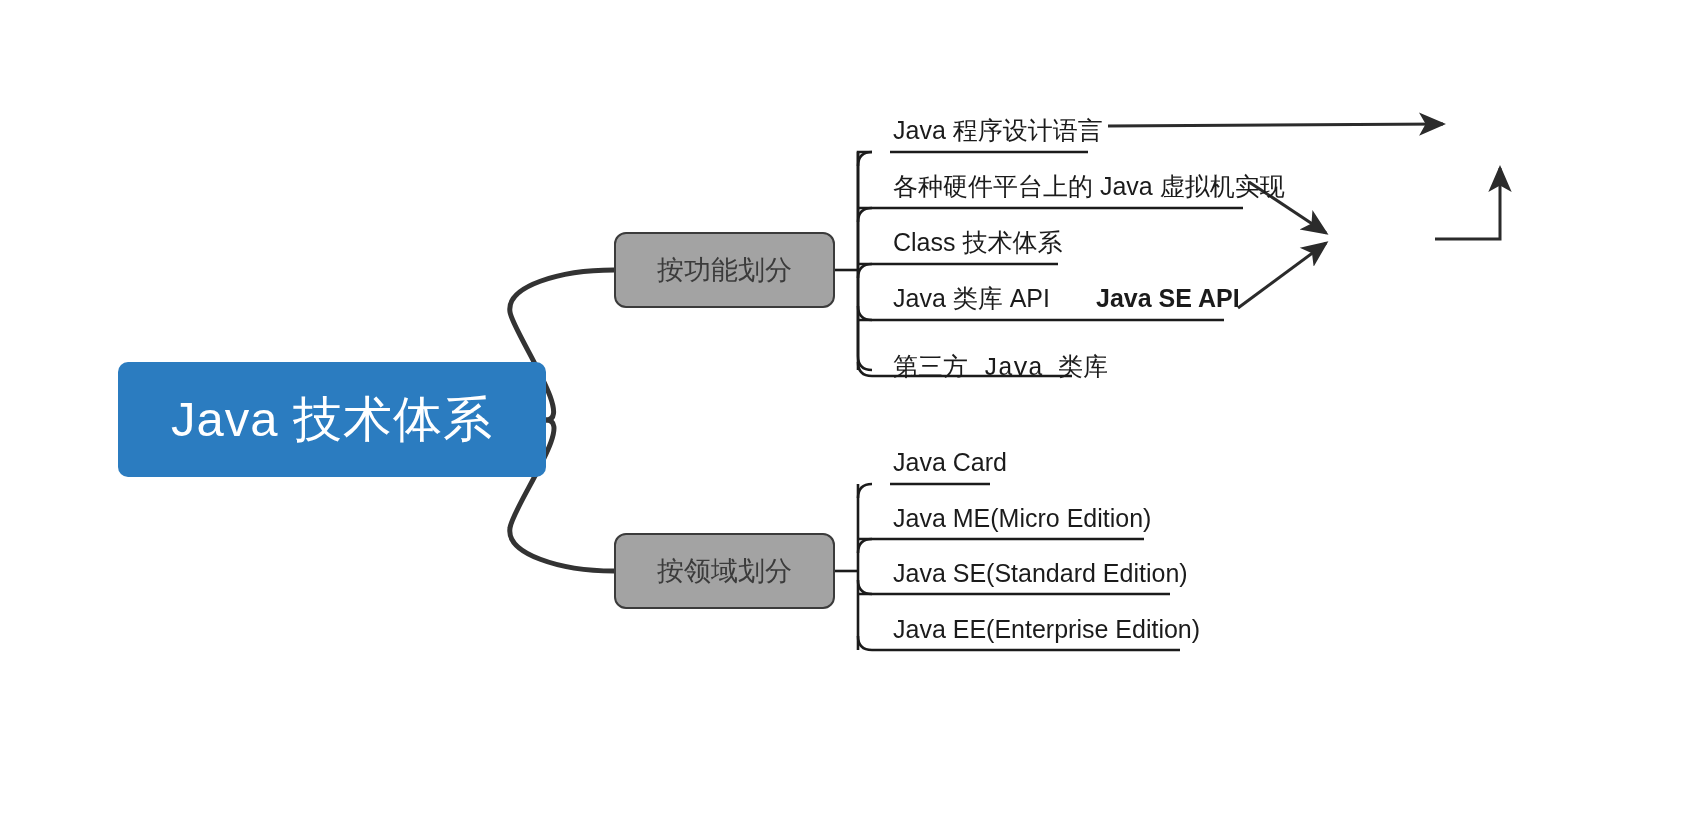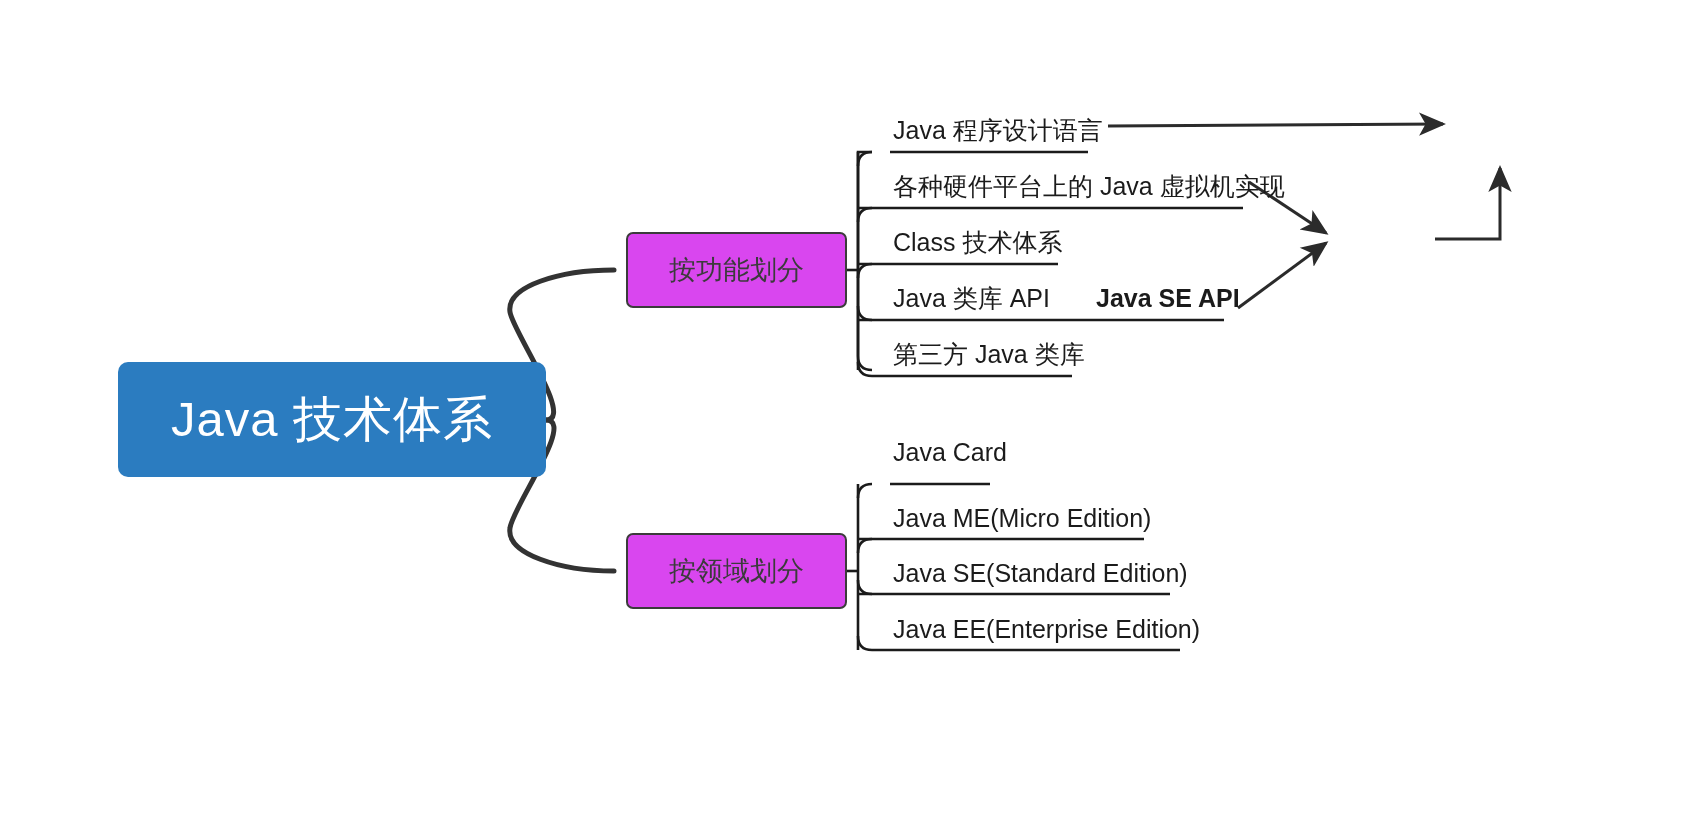--- a/index.html
+++ b/index.html
@@ -40,31 +40,30 @@
     justify-content: center;
     color: #ffffff;
     font-size: 49px;
     letter-spacing: 1px;
     white-space: nowrap;
   }
 
   
   .branch-node {
     position: absolute;
-    background: #d946ef;
+    background: #a3a3a3;
     border: 2.5px solid #3b3b3b;
-    border-radius: 7px;
+    border-radius: 12px;
     display: flex;
     align-items: center;
     justify-content: center;
     color: #3b3b3b;
     font-size: 27px;
     white-space: nowrap;
     box-sizing: border-box;
-    margin-left: 12px;
   }
   #branch-func {
     left: 614px;
     top: 232px;
     width: 221px;
     height: 76px;
   }
   #branch-domain {
     left: 614px;
     top: 533px;
@@ -179,23 +178,23 @@
   <div class="leaf-label" style="left:893px; top:118px;">Java 程序设计语言</div>
 
   <div class="leaf-label" style="left:893px; top:174px;">各种硬件平台上的 Java 虚拟机实现</div>
 
   <div class="leaf-label" style="left:893px; top:230px;">Class 技术体系</div>
 
   <div class="leaf-label" style="left:893px; top:286px;">Java 类库 API</div>
 
   <div class="leaf-extra" style="left:1096px; top:286px;font-weight:bold;">Java SE API</div>
 
-  <div class="leaf-label" style="left:893px; top:342px;">第三方 Java 类库</div>
-
-  <div class="leaf-label" style="left:893px; top:440px;">Java Card</div>
+  <div class="leaf-label" style="left:893px; top:356px;font-family:Liberation Mono, monospace;">第三方 Java 类库</div>
+
+  <div class="leaf-label" style="left:893px; top:450px;">Java Card</div>
 
   <div class="leaf-label" style="left:893px; top:561px;">Java SE(Standard Edition)</div>
 
   <div class="leaf-label" style="left:893px; top:506px;">Java ME(Micro Edition)</div>
 
   <div class="leaf-label" style="left:893px; top:617px;">Java EE(Enterprise Edition)</div>
 
 
 
 </div>

